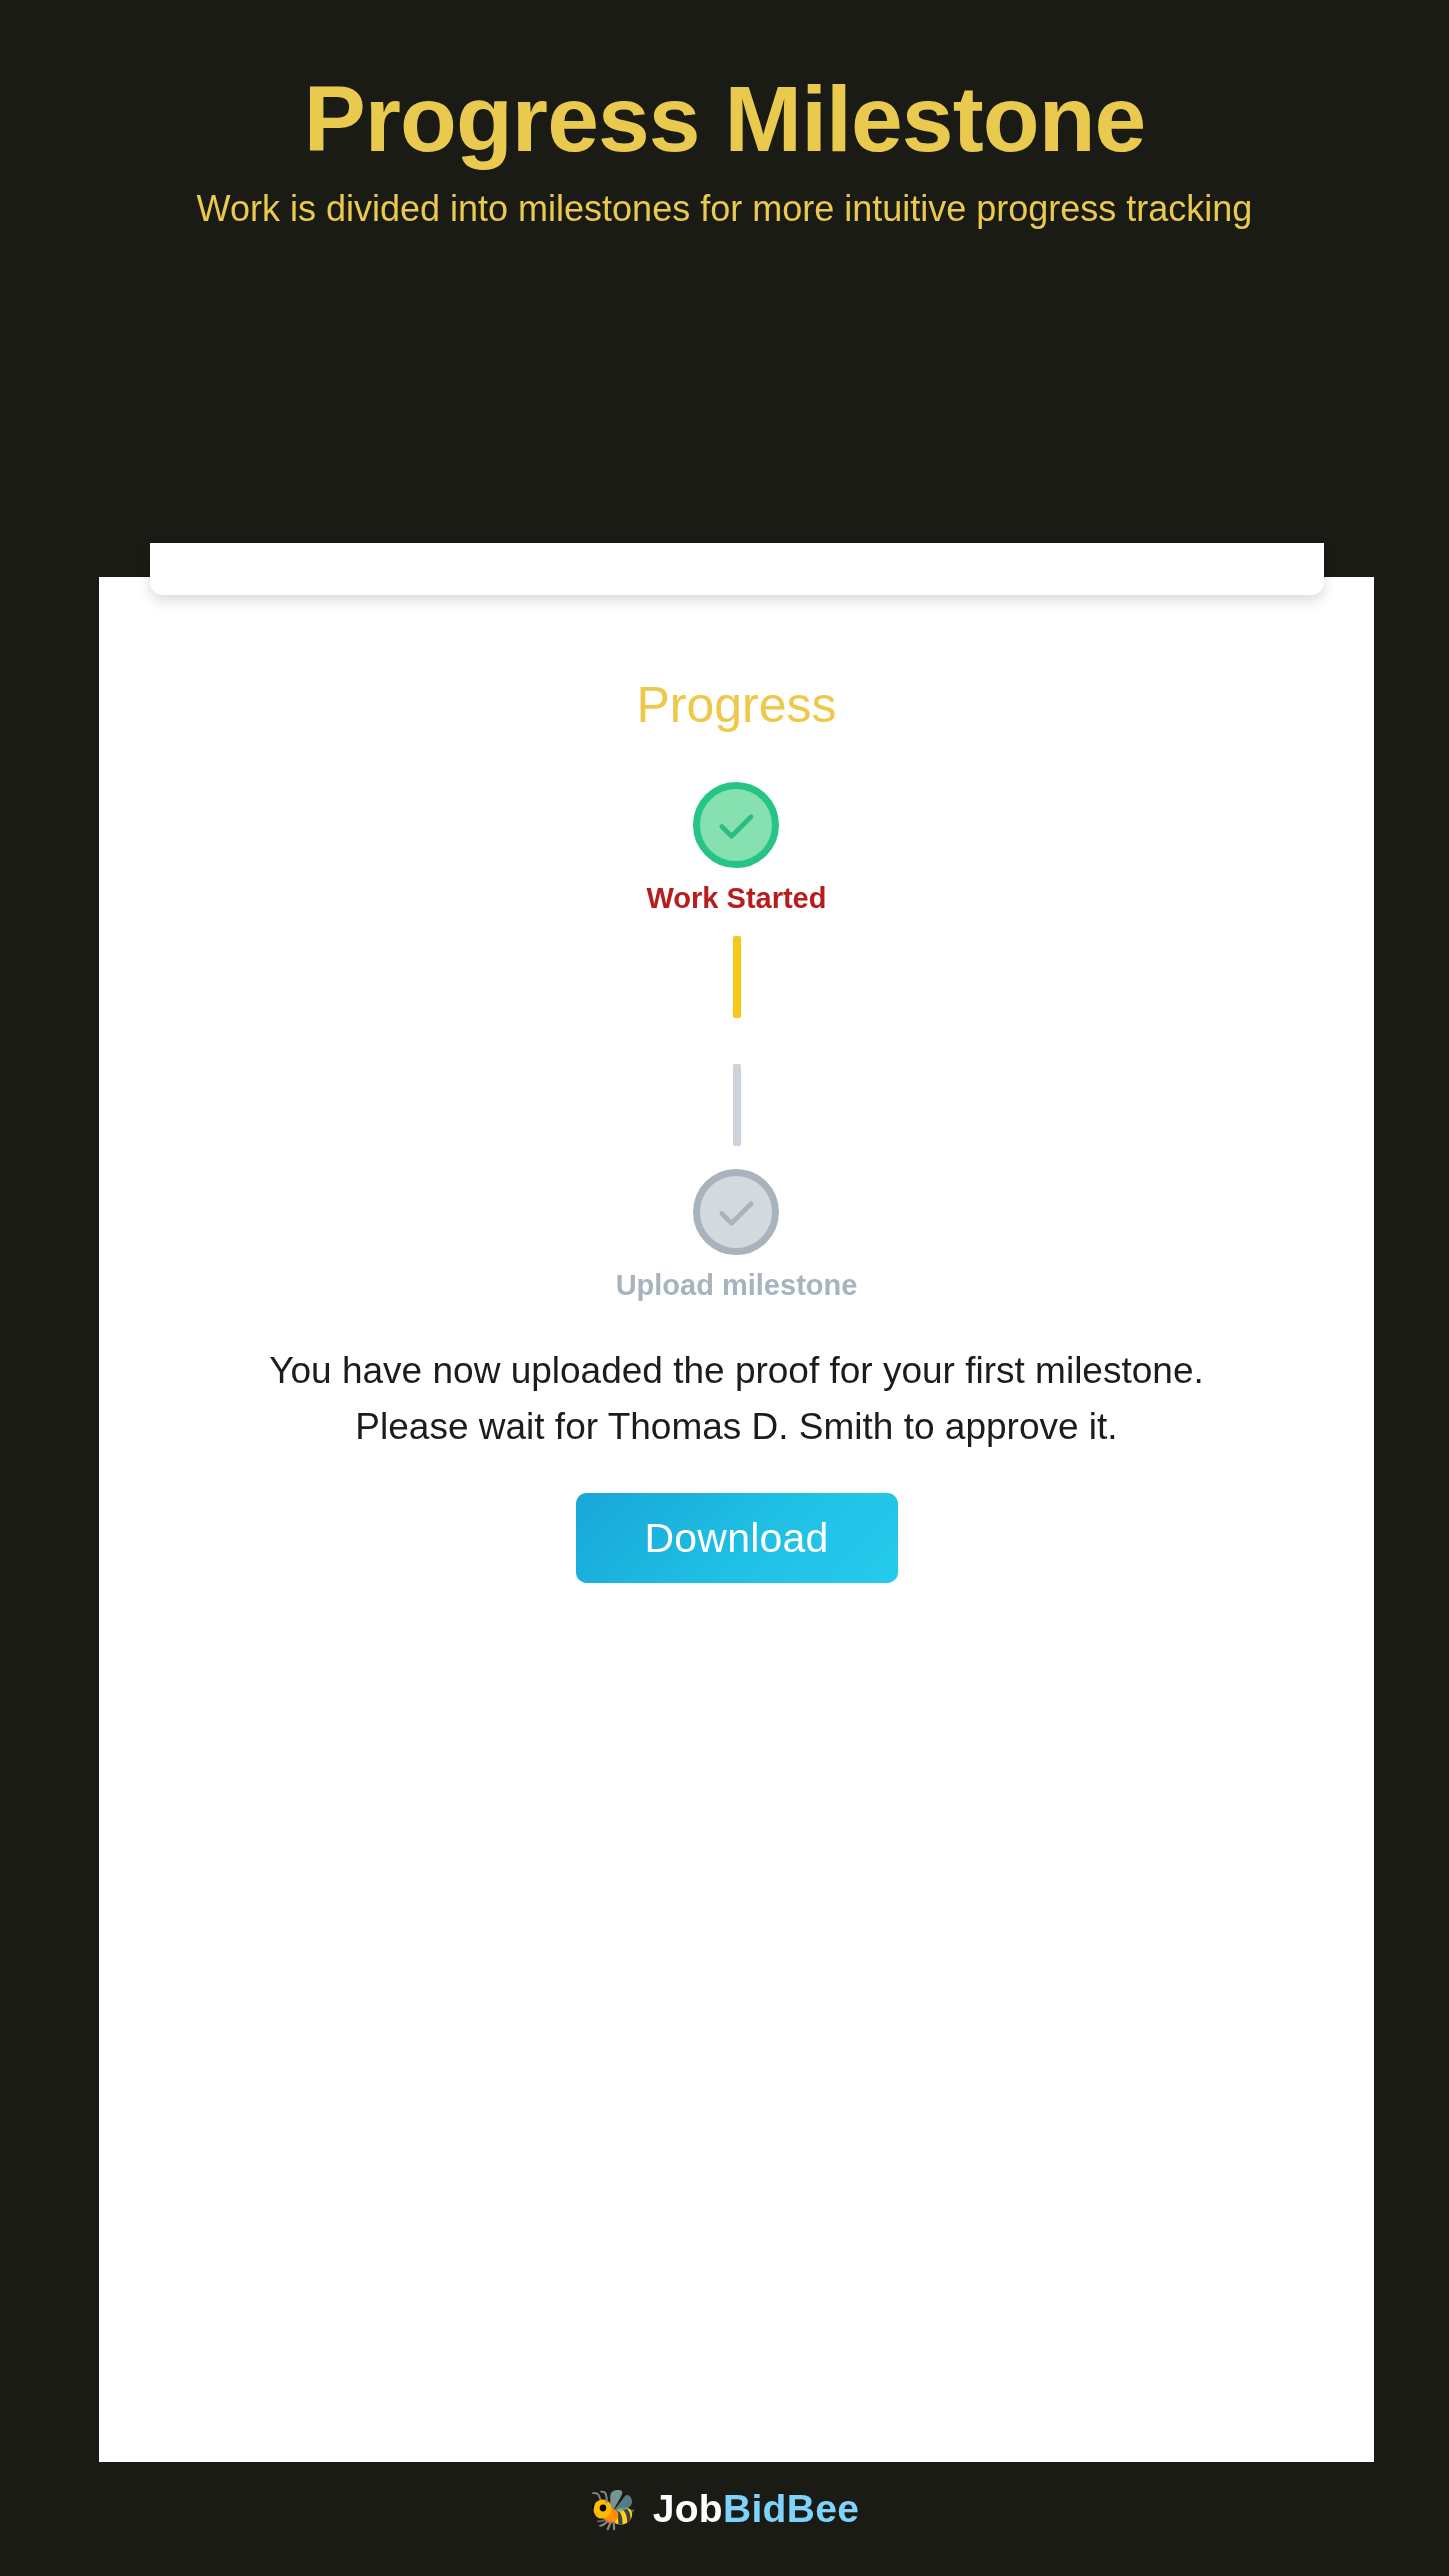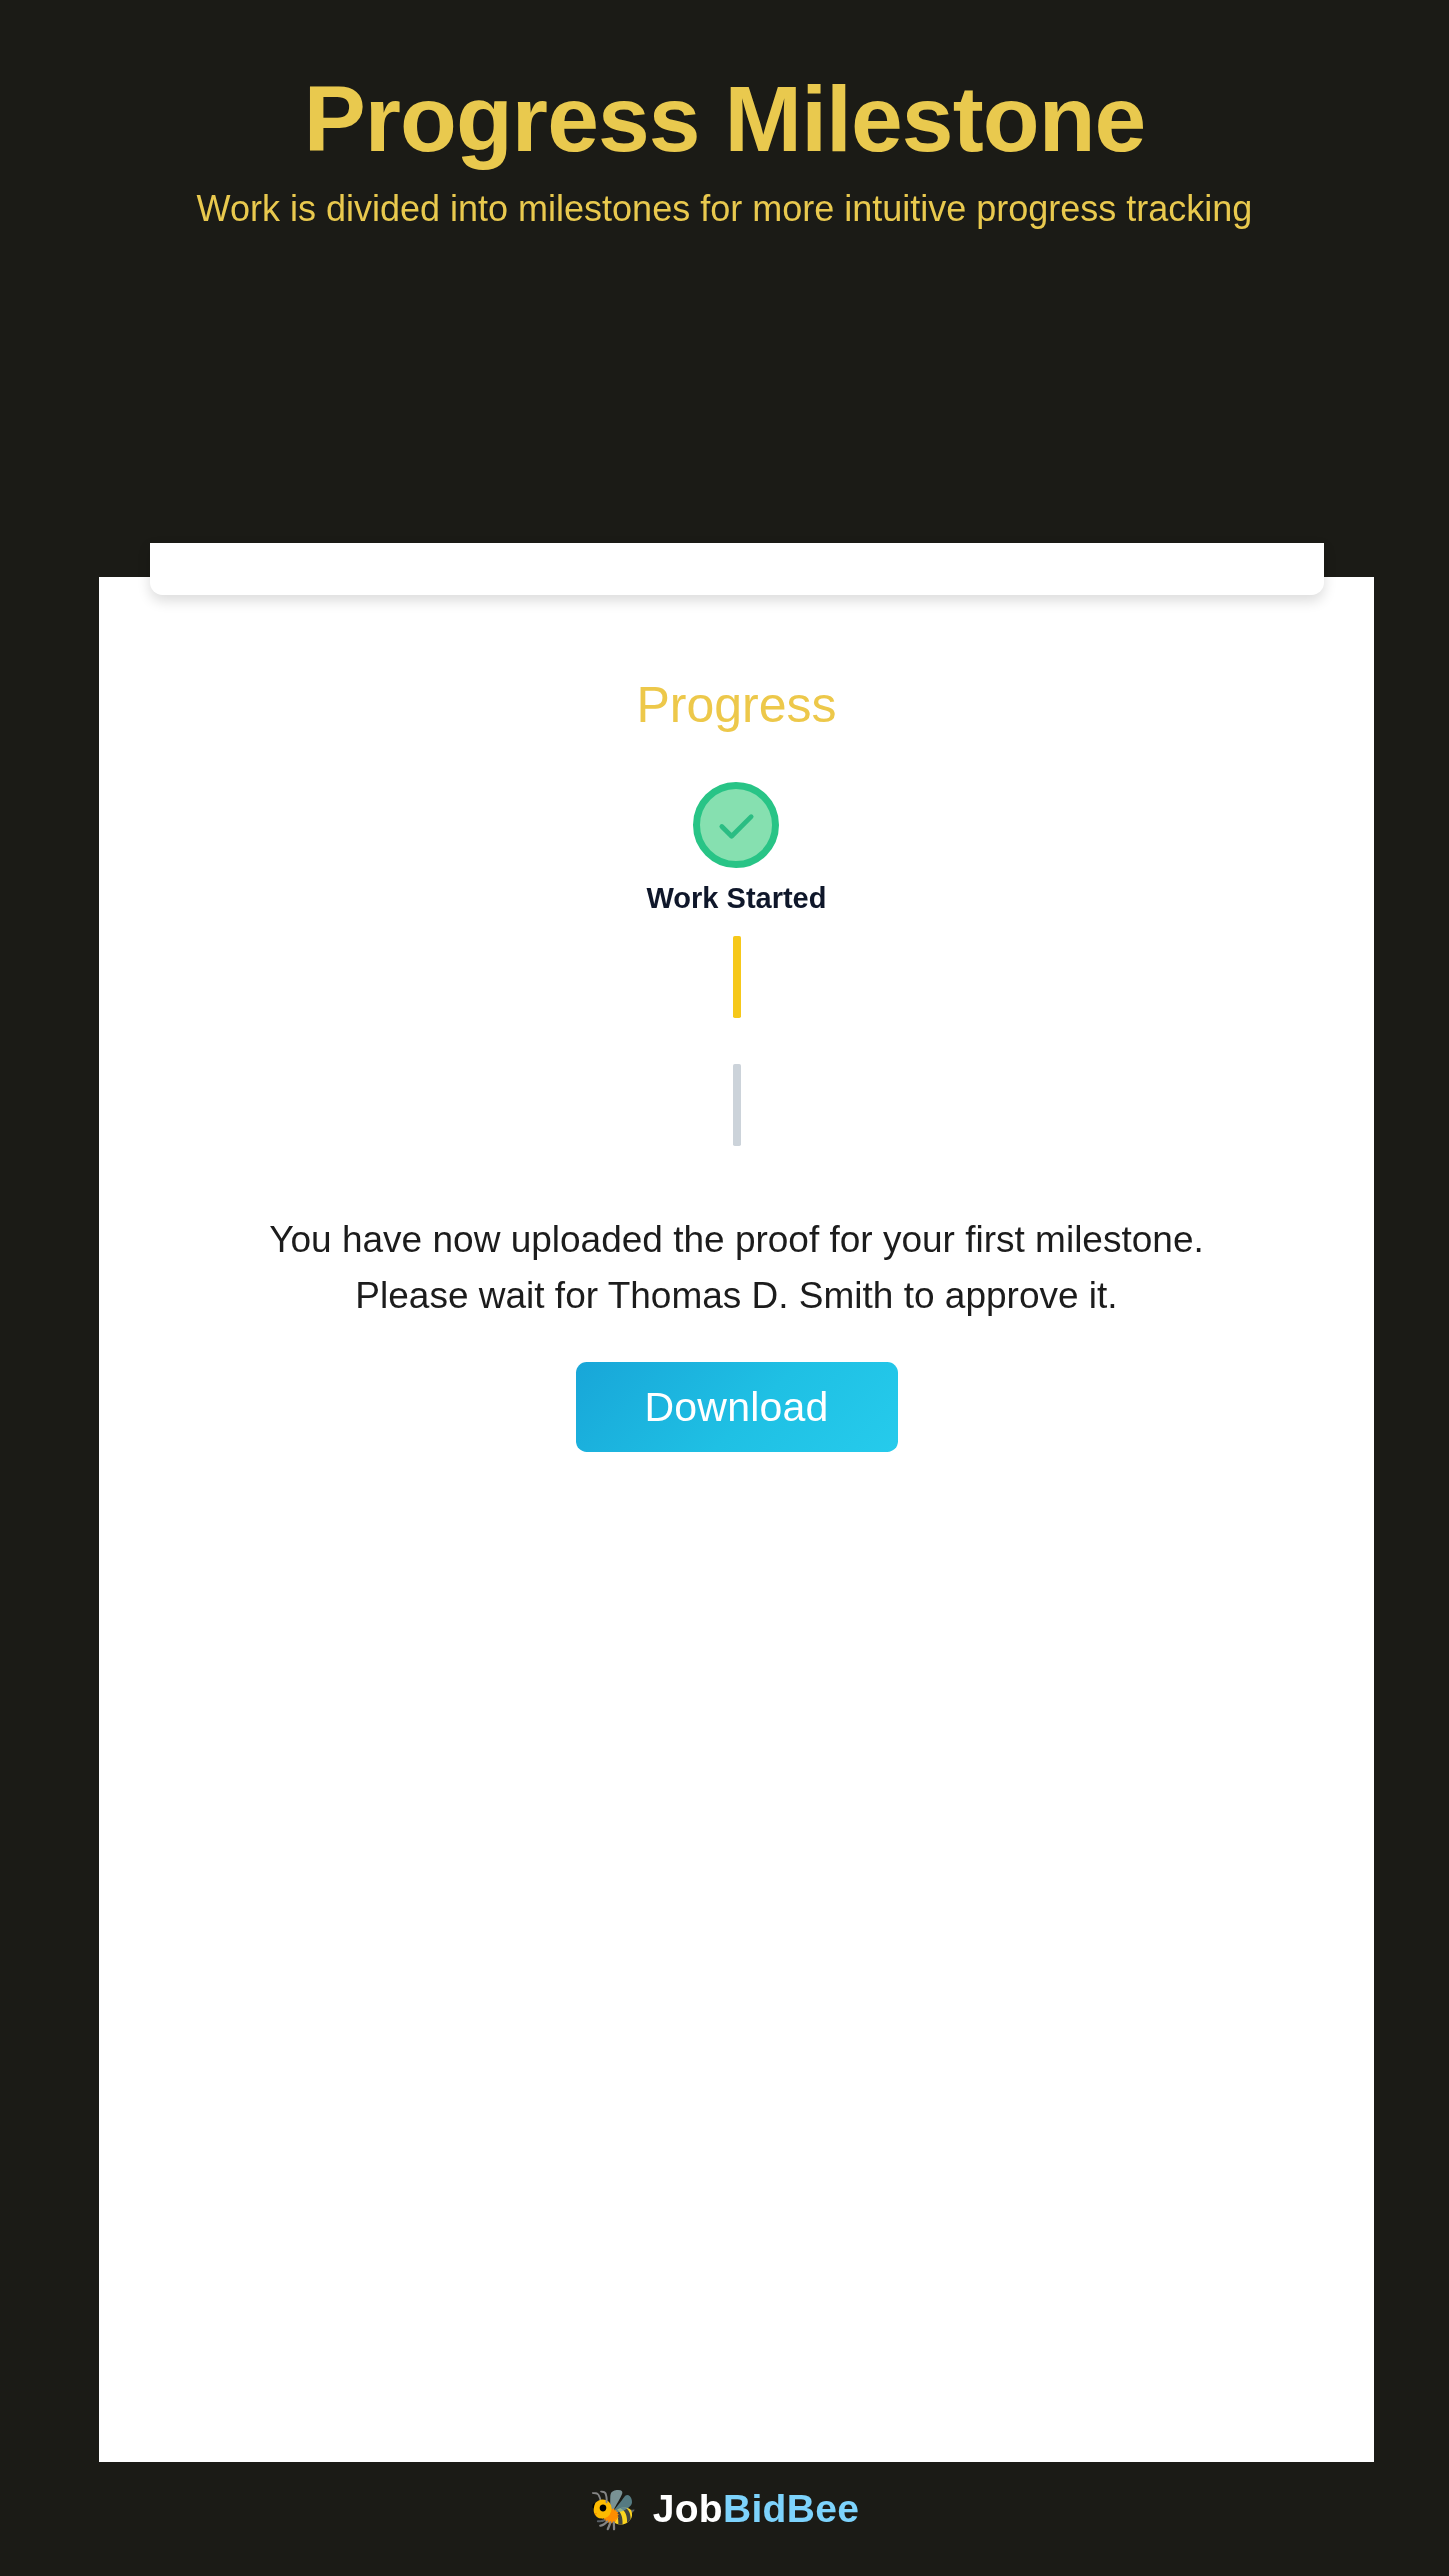--- a/index.html
+++ b/index.html
@@ -114,21 +114,21 @@
     background: #d4d9de;
     border: 7.2px solid #a9b3bd;
   }
 
   .node-label {
     margin-top: 16px;
     font-size: 29px;
     font-weight: bold;
     line-height: 1;
   }
-  .node-label.done    { color: #0f172a; }
+  .node-label.done    { color: #b91c1c; }
   .node-label.current { color: #eda110; }
   .node-label.pending { color: #a8b3c0; }
 
   .connector {
     width: 8px;
     border-radius: 1.8px;
     margin: 23px 0;
   }
   .connector.filled  { height: 82px; background: #f6c81a; }
   .connector.empty   { height: 82px; background: #ccd3da; }
@@ -203,20 +203,28 @@
           </svg>
         </div>
         <div class="node-label done">Work Started</div>
       </div>
 
       <div class="connector filled"></div>
 
 
       <div class="connector empty"></div>
 
+      <div class="node">
+        <div class="node-circle pending">
+          <svg width="47" height="47" viewBox="0 0 24 24" fill="none" stroke="#a9b3bd" stroke-width="2.4" stroke-linecap="round" stroke-linejoin="round">
+            <polyline points="4.5,12.5 9.5,17.5 19.5,7.5"></polyline>
+          </svg>
+        </div>
+        <div class="node-label pending">Upload milestone</div>
+      </div>
 
     </div>
 
     <p class="description">You have now uploaded the proof for your first milestone. Please wait for Thomas D. Smith to approve it.</p>
 
     <button class="download-button">Download</button>
   </div>
 </div>
 
 <div class="footer">

